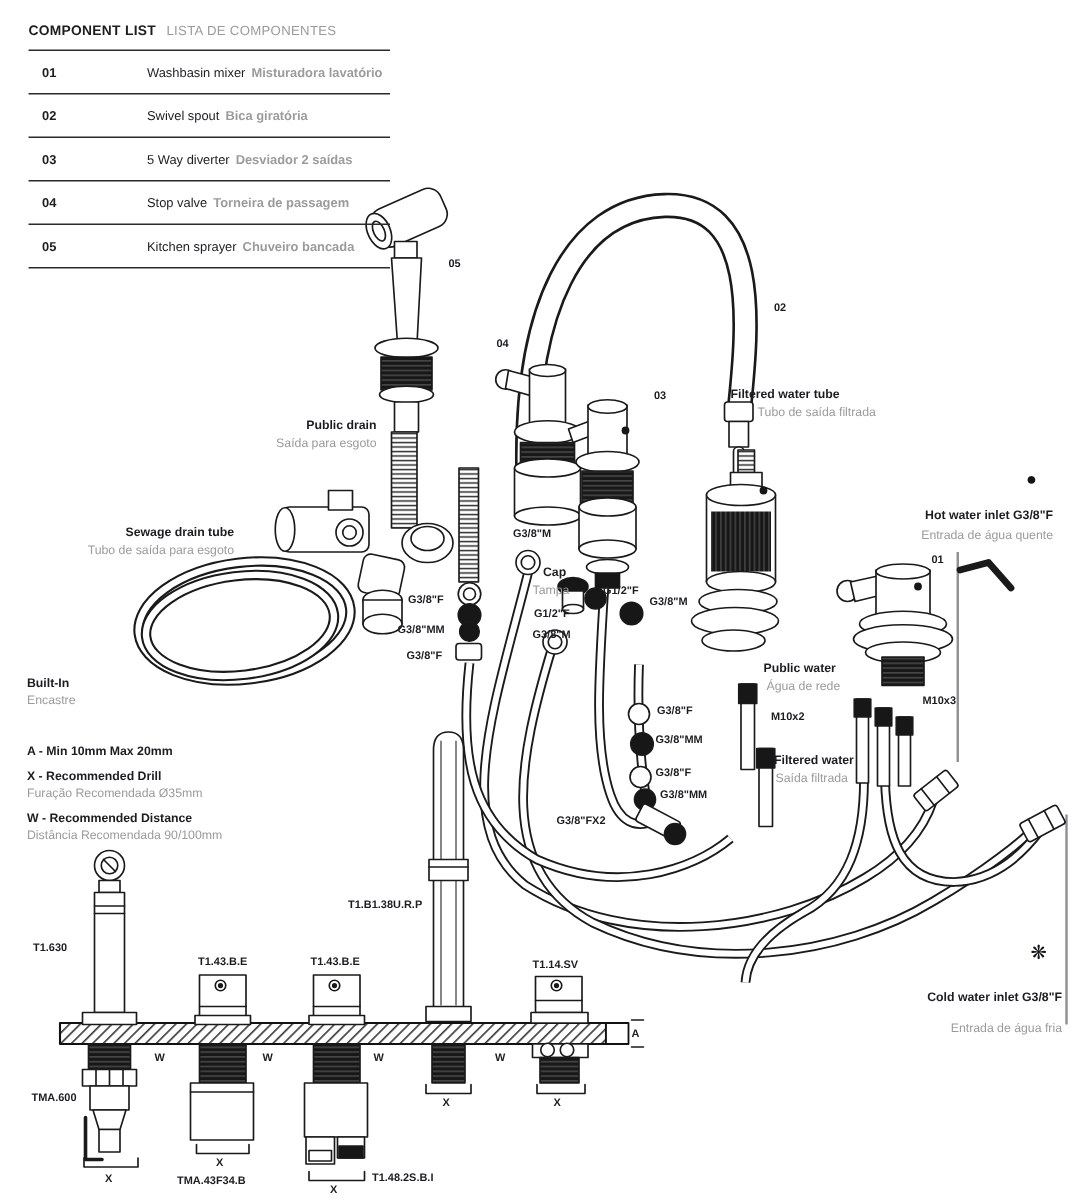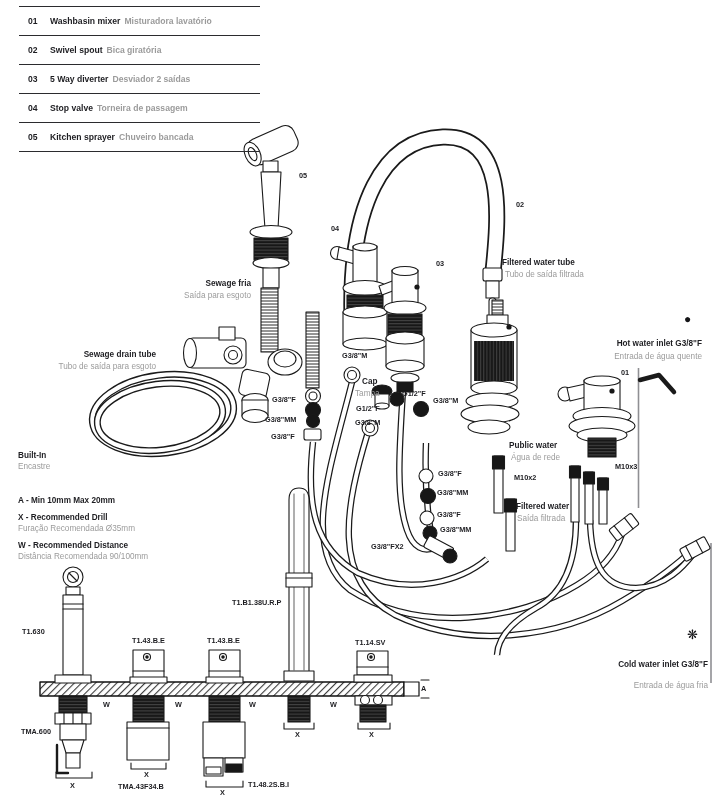--- a/index.html
+++ b/index.html
@@ -7,21 +7,21 @@
          font-family:"Liberation Sans",sans-serif;color:#1d1d21;}
   .art{position:absolute;left:0;top:0;}
   
   .complist{position:absolute;left:19px;top:6px;width:241px;}
   .cl-title{height:27px;display:flex;align-items:center;gap:7px;}
   .cl-title .tb{font-size:9.2px;font-weight:700;letter-spacing:.2px;}
   .cl-title .tg{font-size:8.8px;color:#9b9b9b;letter-spacing:.2px;}
   .cl-row{height:28px;border-top:1px solid #2b2b2e;display:flex;align-items:center;font-size:8.6px;}
   .cl-row:last-child{border-bottom:1px solid #2b2b2e;}
   .cl-row .num{font-weight:700;width:22px;margin-left:9px;}
-  .cl-row .en{font-weight:700;margin-right:4px;white-space:nowrap;}
+  .cl-row .en{font-weight:400;margin-right:4px;white-space:nowrap;margin-left:48px;}
   .cl-row .pt{color:#9b9b9b;white-space:nowrap;font-weight:bold;}
   
   .lbl{position:absolute;font-size:7.3px;font-weight:700;white-space:nowrap;color:#1d1d21;}
   .lbl.s8{font-size:8.2px;}
   .lbl.g{color:#9b9b9b;font-weight:400;}
   .lbl.ra{text-align:right;}
   .ico{position:absolute;color:#141417;line-height:1;}
 </style>
 </head>
 <body>
@@ -311,20 +311,24 @@
         <rect x="355" y="696" width="37" height="9"></rect>
         <circle cx="365" cy="700" r="4.5"></circle>
           <circle cx="378" cy="700" r="4.5"></circle>
         <rect x="360" y="705" width="26" height="17" fill="url(#bribs)"></rect>
         <path d="M358,723 L358,729 L390,729 L390,723" fill="none"></path>
       </g>
     </g>
   </svg>
 
   <div class="complist">
+    <div class="cl-title">
+      <span class="tb">COMPONENT LIST</span>
+      <span class="tg">LISTA DE COMPONENTES</span>
+    </div>
     <div class="cl-row">
       <span class="num">01</span>
       <span class="en">Washbasin mixer</span>
       <span class="pt">Misturadora lavatório</span>
     </div>
     <div class="cl-row">
       <span class="num">02</span>
       <span class="en">Swivel spout</span>
       <span class="pt">Bica giratória</span>
     </div>
@@ -344,25 +348,25 @@
       <span class="pt">Chuveiro bancada</span>
     </div>
   </div>
 
   <div class="lbl" style="left:299px;top:171px">05</div>
   <div class="lbl" style="left:516px;top:200px">02</div>
   <div class="lbl" style="left:331px;top:224px">04</div>
   <div class="lbl" style="left:436px;top:259px">03</div>
   <div class="lbl" style="left:621px;top:368px">01</div>
 
-  <div class="lbl s8 ra" style="right:477px;top:279px">Sewage  fria</div>
+  <div class="lbl s8 ra" style="right:477px;top:279px">Public  drain</div>
   <div class="lbl s8 g ra" style="right:477px;top:291px">Saída para esgoto</div>
   <div class="lbl s8 ra" style="right:572px;top:350px">Sewage  drain tube</div>
   <div class="lbl s8 g ra" style="right:572px;top:362px">Tubo de saída para esgoto</div>
-  <div class="lbl s8" style="left:502px;top:258px">Filtered water tube</div>
+  <div class="lbl s8" style="left:487px;top:258px">Filtered water tube</div>
   <div class="lbl s8 g" style="left:505px;top:270px">Tubo de saída filtrada</div>
   <div class="lbl s8 ra" style="right:26px;top:339px">Hot water inlet G3/8"F</div>
   <div class="lbl s8 g ra" style="right:26px;top:352px">Entrada de água quente</div>
   <div class="lbl s8 ra" style="right:20px;top:660px">Cold water inlet G3/8"F</div>
   <div class="lbl s8 g ra" style="right:20px;top:681px">Entrada de água fria</div>
   <div class="lbl s8" style="left:509px;top:441px">Public water</div>
   <div class="lbl s8 g" style="left:511px;top:453px">Água de rede</div>
   <div class="lbl s8" style="left:516px;top:502px">Filtered water</div>
   <div class="lbl s8 g" style="left:517px;top:514px">Saída filtrada</div>
   <div class="lbl s8" style="left:362px;top:377px">Cap</div>

